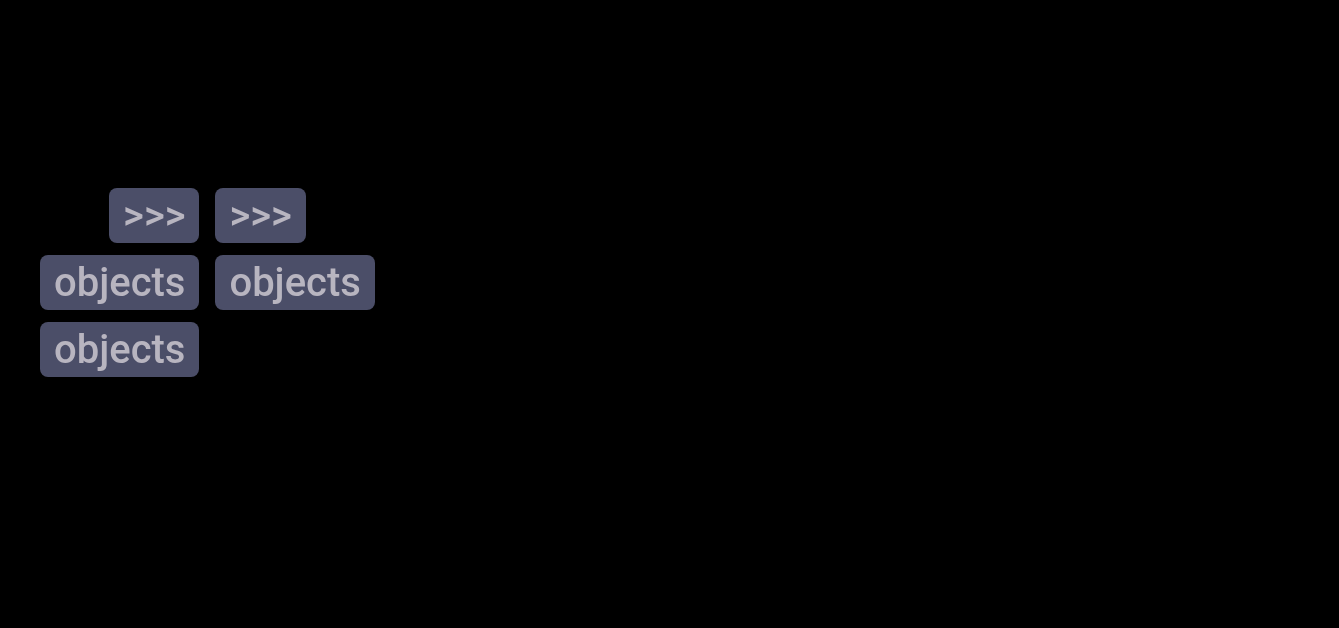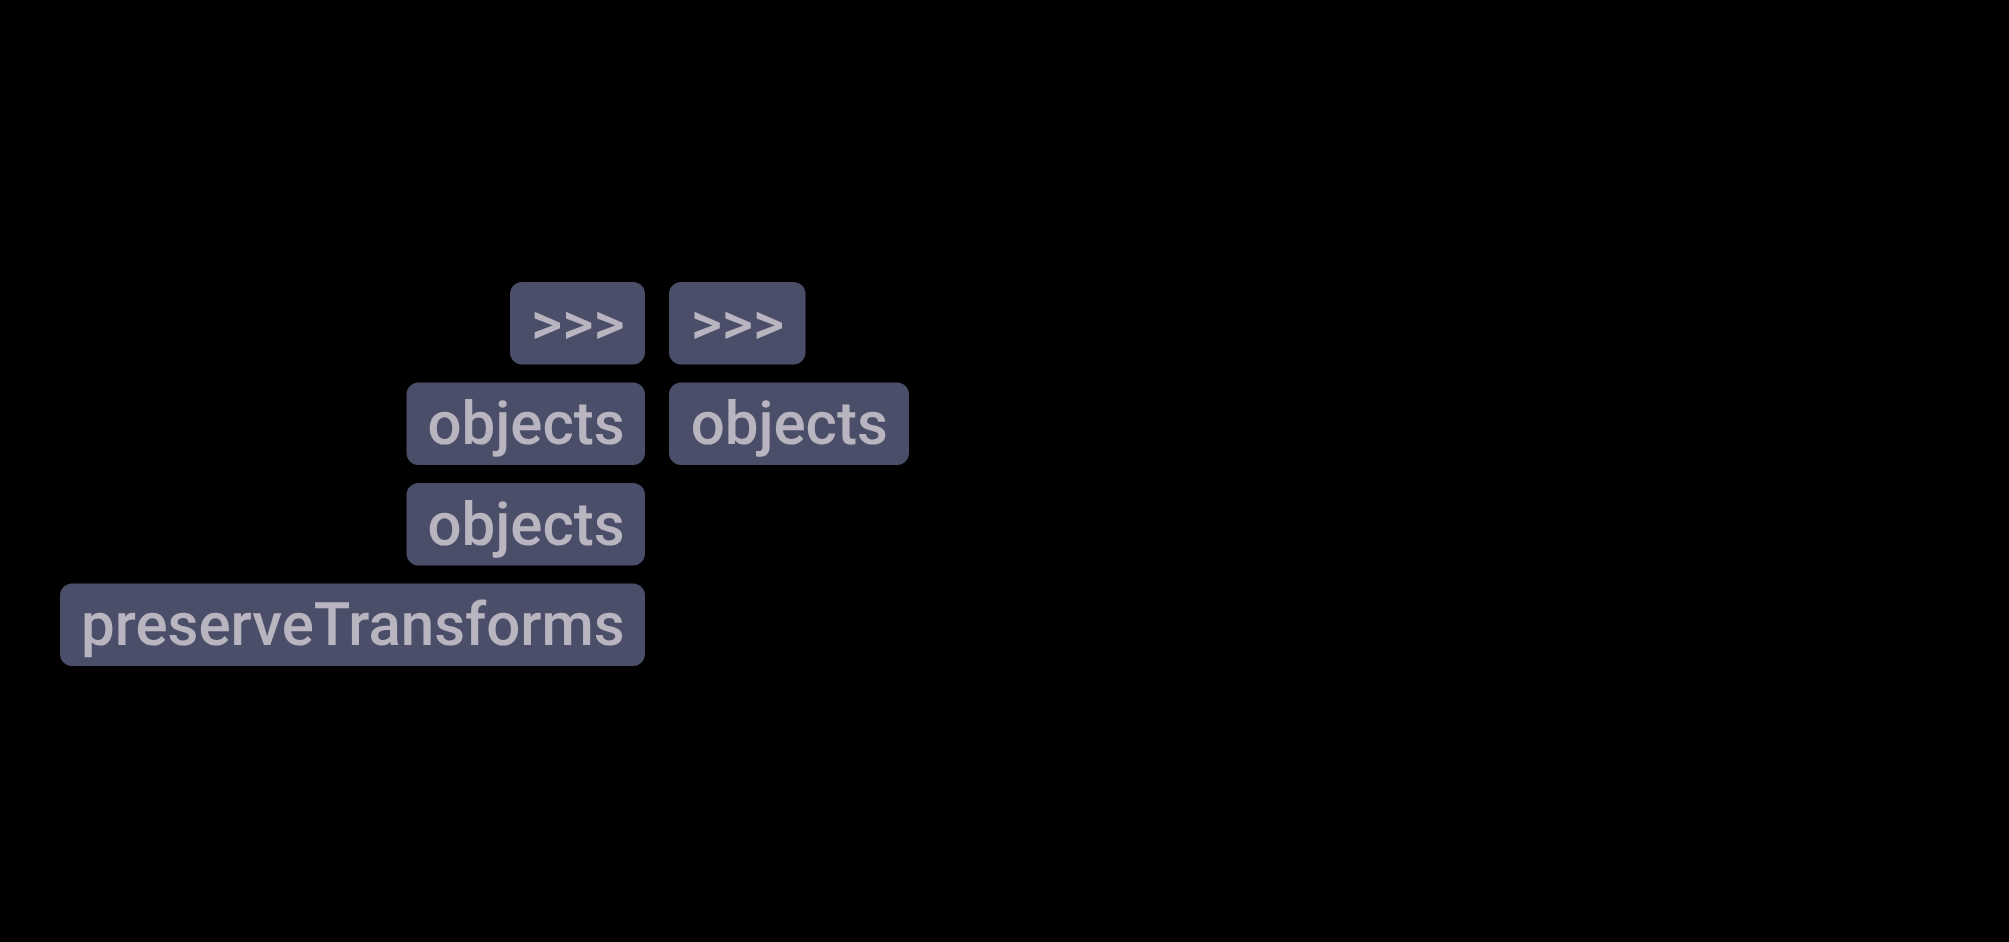--- a/index.html
+++ b/index.html
@@ -78,21 +78,20 @@
     }
   </style>
 </head>
 <body>
 
 <div class="node-container">
   <div class="inputs-column">
     <div class="port-label">&gt;&gt;&gt;</div>
     <div class="port-label">objects</div>
     <div class="port-label">objects</div>
-    <div class="port-label">preserveTransforms</div>
   </div>
 
 
   <div class="outputs-column">
     <div class="port-label">&gt;&gt;&gt;</div>
     <div class="port-label">objects</div>
   </div>
 </div>
 
 </body></html>

